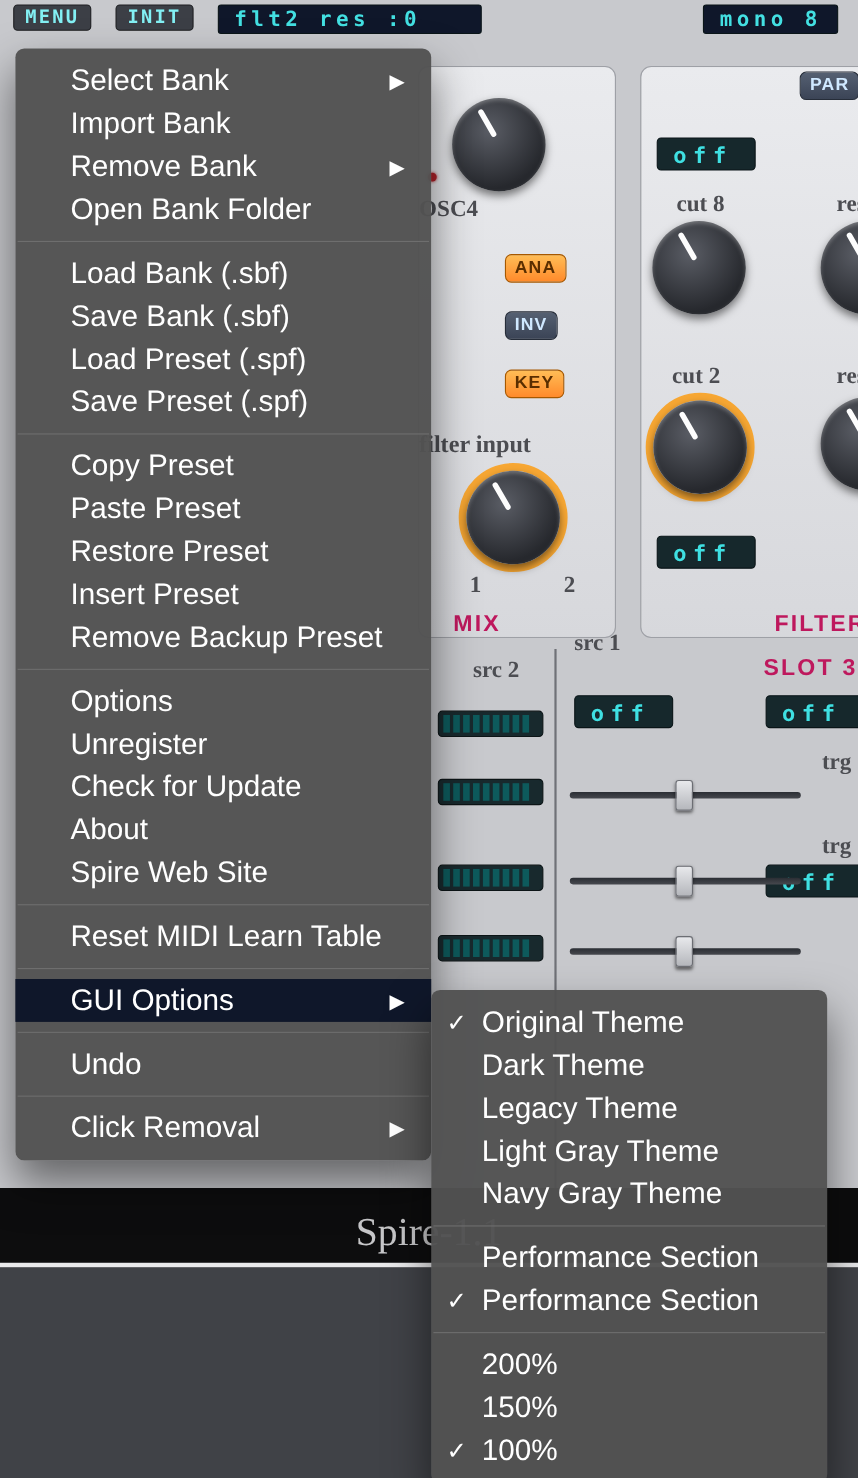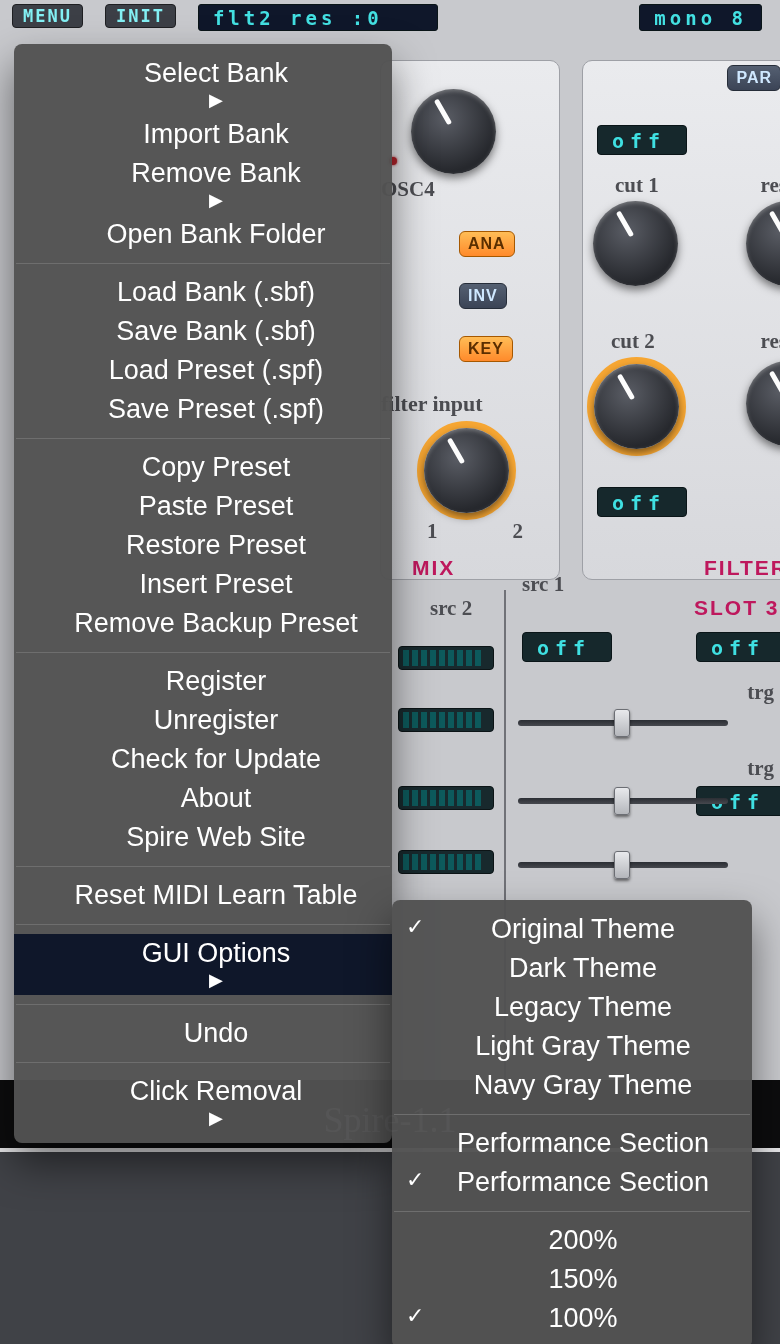--- a/index.html
+++ b/index.html
@@ -26,21 +26,21 @@
   .sect-label{position:absolute; font:600 21px sans-serif; color:#be185d; letter-spacing:2px;}
 
   .slider-track{height:6px;background:linear-gradient(#2b2e34,#46484e);border-radius:3px;position:relative;}
   .slider-thumb{position:absolute;top:-11px;width:16px;height:28px;background:linear-gradient(#e8e9ec,#b5b7bc);border:1px solid #6c6e74;border-radius:3px;box-shadow:0 2px 3px rgba(0,0,0,.5);}
 
   .meter{height:24px;background:#18292d;border:1px solid #0c1416;border-radius:4px;display:flex;align-items:center;padding:0 4px;gap:3px;}
   .meter i{width:6px;height:16px;background:#0d5a5c;display:block;}
 
   
   .menu { position:absolute; left:14px; top:44px; width:378px; background:rgba(82,82,82,.97); border-radius:8px; box-shadow:0 20px 40px rgba(0,0,0,.5); padding:10px 0; }
-  .menu-item{display:flex;align-items:center;justify-content:space-between;padding:4px 24px 4px 50px;font:27px "Helvetica Neue";color:#fff;cursor:pointer;flex-direction:column;}
+  .menu-item{display:flex;align-items:center;justify-content:space-between;padding:4px 24px 4px 50px;font:27px "Helvetica Neue";color:#fff;cursor:pointer;}
   .menu-item.hl{background:#0f172a;}
   .menu-sep{height:1px;background:#6e6e6e;margin:9px 2px;}
   .tri{font-size:18px;color:#fff;}
 
   .submenu{position:absolute;left:392px;top:900px;width:360px;background:rgba(82,82,82,.97);border-radius:8px;box-shadow:0 20px 40px rgba(0,0,0,.5);padding:10px 0;}
   .submenu .menu-item{padding-left:46px;}
   .chk{position:absolute;left:14px;font-size:22px;}
   .submenu .menu-item{position:relative;}
 
   .footer{position:absolute;left:0;top:1080px;width:780px;height:80px;background:#0d0d0e;display:flex;align-items:center;justify-content:center;}
@@ -73,21 +73,21 @@
   </div>
   <div class="label" style="position:absolute;left:46px;top:458px">1</div>
   <div class="label" style="position:absolute;right:36px;top:458px">2</div>
 </div>
 <div class="sect-label" style="left:412px;top:556px">MIX</div>
 
 <div class="panel" style="left:582px;top:60px;width:210px;height:520px;">
   <div class="tag-btn tag-off" style="position:absolute;right:10px;top:4px">PAR</div>
   <div class="val-lcd" style="position:absolute;left:14px;top:64px">off</div>
 
-  <div class="label" style="position:absolute;left:32px;top:112px">cut 1</div>
+  <div class="label" style="position:absolute;left:32px;top:112px">cut 8</div>
   <div class="label" style="position:absolute;right:4px;top:112px">res</div>
   <div class="knob" style="position:absolute;left:10px;top:140px"></div>
   <div class="knob" style="position:absolute;right:-40px;top:140px"></div>
 
   <div class="label" style="position:absolute;left:28px;top:268px">cut 2</div>
   <div class="label" style="position:absolute;right:4px;top:268px">res</div>
   <div style="position:absolute;left:4px;top:296px;border:7px solid #f7a733;border-radius:50%;">
     <div class="knob"></div>
   </div>
   <div class="knob" style="position:absolute;right:-40px;top:300px"></div>
@@ -211,21 +211,21 @@
       <span>Restore Preset</span>
     </div>
   <div class="menu-item">
       <span>Insert Preset</span>
     </div>
   <div class="menu-item">
       <span>Remove Backup Preset</span>
     </div>
   <div class="menu-sep"></div>
   <div class="menu-item">
-      <span>Register</span>
+      <span>Options</span>
     </div>
   <div class="menu-item">
       <span>Unregister</span>
     </div>
   <div class="menu-item">
       <span>Check for Update</span>
     </div>
   <div class="menu-item">
       <span>About</span>
     </div>

